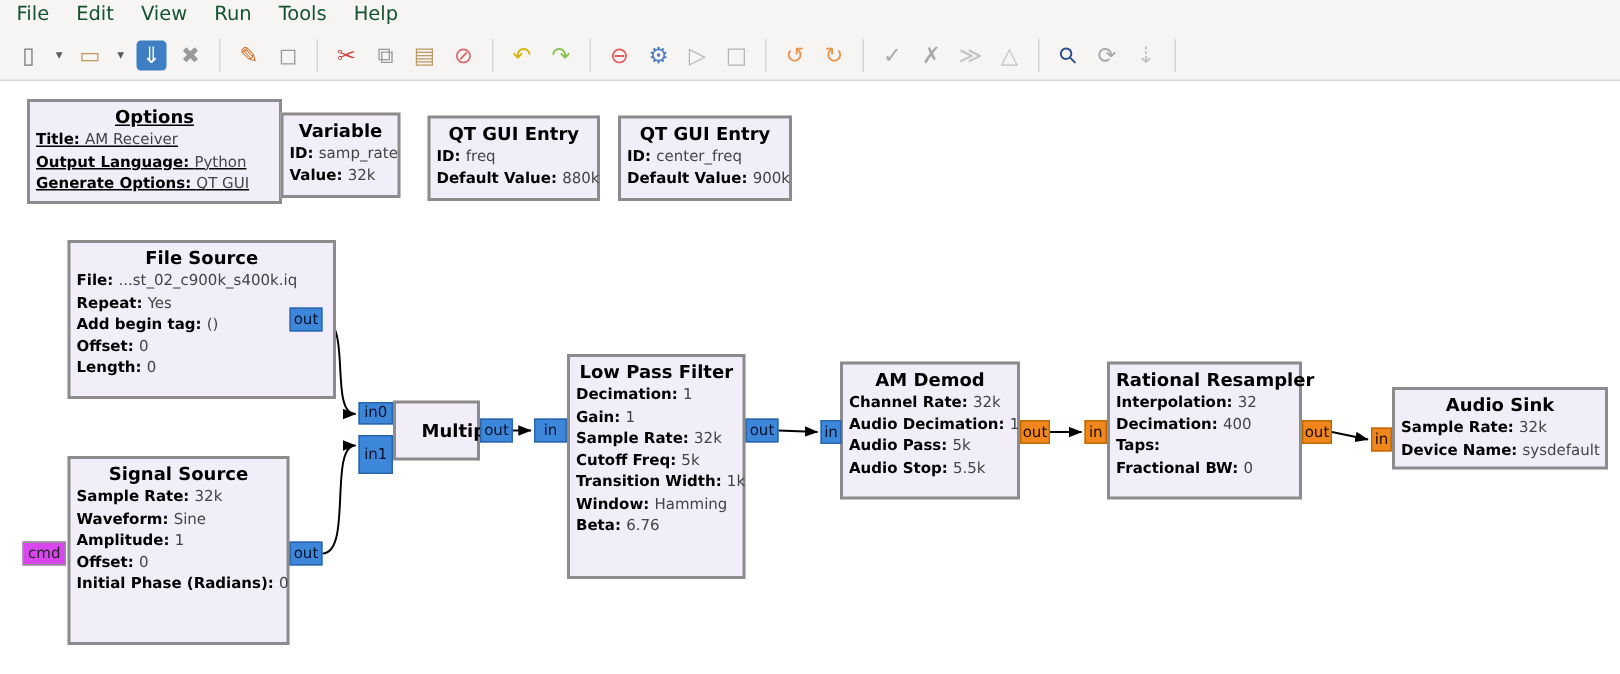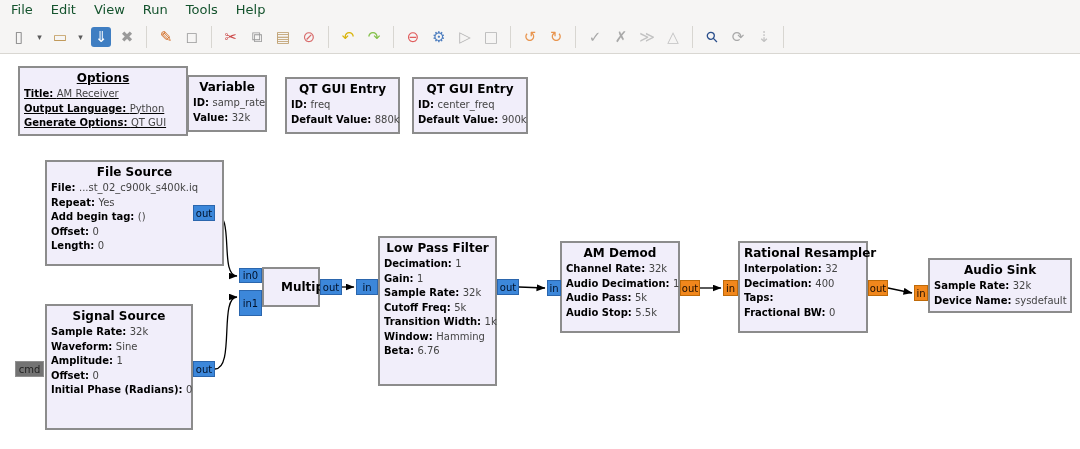--- a/index.html
+++ b/index.html
@@ -24,21 +24,21 @@
          padding:2px 4px;z-index:10;}
   .block.noparams{display:flex;align-items:center;justify-content:center;padding-left:39px;}
   .btitle{font-size:12px;font-weight:bold;color:#000;text-align:center;white-space:nowrap;
           padding:1px 0 2px;}
   .pline{font-size:10px;line-height:14.5px;white-space:nowrap;color:#444;}
   .pname{font-weight:bold;color:#000;}
   .port{position:absolute;z-index:12;font-size:10px;display:flex;align-items:center;
         justify-content:center;box-sizing:border-box;color:#00122b;cursor:pointer;}
   .port.complex{background:#3c87da;border:1px solid #2b66ad;}
   .port.float{background:#f1871c;border:1px solid #bf6a08;color:#1d0d00;}
-  .port.message{background:#737373;border:1px solid #909090;color:#222;}
+  .port.message{background:#d946ef;border:1px solid #909090;color:#222;}
 </style>
 </head>
 <body>
 
 <div class="screen">
 
   <div class="canvas">
     <svg id="wires" width="1080" height="449">
       <defs>
         <marker id="arrow" markerWidth="10" markerHeight="9" refX="8.5" refY="3.5" orient="auto" markerUnits="userSpaceOnUse">

